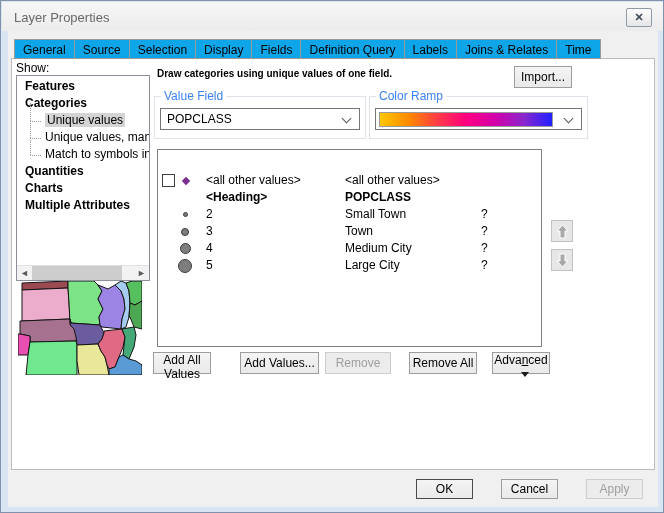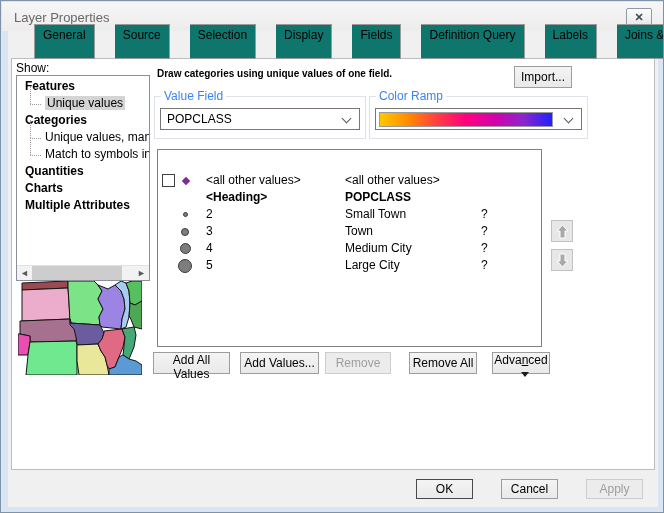--- a/index.html
+++ b/index.html
@@ -15,22 +15,22 @@
   .titlebar { position:absolute; left:1px; top:1px; width:661px; height:29px;
     background:linear-gradient(#f6f6f6,#ececec); }
   .title { position:absolute; left:12px; top:8px; font-size:13px; color:#686868; }
   .close-btn { position:absolute; left:624px; top:6px; width:26px; height:19px;
     background:linear-gradient(#fdfdfd,#e6e6e6); border:1px solid #8f9aa8; border-radius:2px;
     text-align:center; line-height:17px; font-size:11px; font-weight:bold; color:#3e4a5a; cursor:default; }
   
   .body-bg { position:absolute; left:7px; top:30px; width:650px; height:476px; background:#f0f0f0; }
   
   .tabs { position:absolute; left:13px; top:35px; height:23px; display:flex; align-items:flex-end; z-index:3; }
-  .tab { height:35px; padding:0 8px; line-height:20px; background:#0f766e;
-    border:1px solid #9a9a9a; border-left:none; white-space:nowrap; cursor:default;margin-left:20px; }
+  .tab { height:20px; padding:0 8px; line-height:20px; background:#0ea5e9;
+    border:1px solid #9a9a9a; border-left:none; white-space:nowrap; cursor:default; }
   .tab:first-child { border-left:1px solid #9a9a9a; }
   .tab.active { height:26px; line-height:24px; background:#fff; border-left:1px solid #9a9a9a;
     border-bottom:none; margin-left:-1px; position:relative; z-index:4; }
   
   .panel { position:absolute; left:10px; top:57px; width:644px; height:412px;
     background:#fff; border:1px solid #bdbdbd; z-index:2; }
   .show-label { position:absolute; left:4px; top:2px; }
   
   .tree { position:absolute; left:4px; top:16px; width:134px; height:206px;
     background:#fff; border:1px solid #8a8f99; overflow:hidden; }
@@ -124,22 +124,22 @@
       <div class="tab">Joins &amp; Relates</div>
       <div class="tab">Time</div>
     </div>
 
   <div class="panel">
     <span class="show-label">Show:</span>
 
     <div class="tree">
       <div class="tree-items">
           <div class="tree-item bold"><span>Features</span></div>
+          <div class="tree-item bold"><span>Categories</span></div>
           <div class="tree-item lvl1"><span class="sel">Unique values</span></div>
-          <div class="tree-item bold"><span>Categories</span></div>
           <div class="tree-item lvl1"><span>Unique values, many</span></div>
           <div class="tree-item lvl1"><span>Match to symbols in a</span></div>
           <div class="tree-item bold"><span>Quantities</span></div>
           <div class="tree-item bold"><span>Charts</span></div>
           <div class="tree-item bold"><span>Multiple Attributes</span></div>
         </div>
       <div class="hscroll">
         <div class="hs-arrow hs-left">◄</div>
         <div class="hs-thumb"></div>
         <div class="hs-arrow hs-right">►</div>
@@ -242,21 +242,21 @@
           <path d="M6.5 1 L12 7 H9 V14 H4 V7 H1 Z" fill="#a9a9a9" stroke="#ffffff" stroke-width="1"></path>
         </svg>
     </div>
     <div class="updown down-btn">
       <svg class="arrow-glyph" viewBox="0 0 13 15">
           <path d="M6.5 14 L1 8 H4 V1 H9 V8 H12 Z" fill="#a9a9a9" stroke="#ffffff" stroke-width="1"></path>
         </svg>
     </div>
 
     <div id="action-row">
-        <button class="btn action-btn" style="left: 141px; width: 77px;">Add All Values</button>
+        <button class="btn action-btn" style="left: 141px; width: 58px;">Add All Values</button>
         <button class="btn action-btn" style="left: 228px; width: 79px;">Add Values...</button>
         <button class="btn action-btn disabled" disabled="" style="left: 313px; width: 66px;">Remove</button>
         <button class="btn action-btn" style="left: 397px; width: 68px;">Remove All</button>
       </div>
 
     <button class="btn action-btn" id="advanced-btn" style="left:480px;width:58px">
       <span>Adva</span><u>n</u><span>ced</span><span class="adv-arrow"></span>
     </button>
   </div>
 

